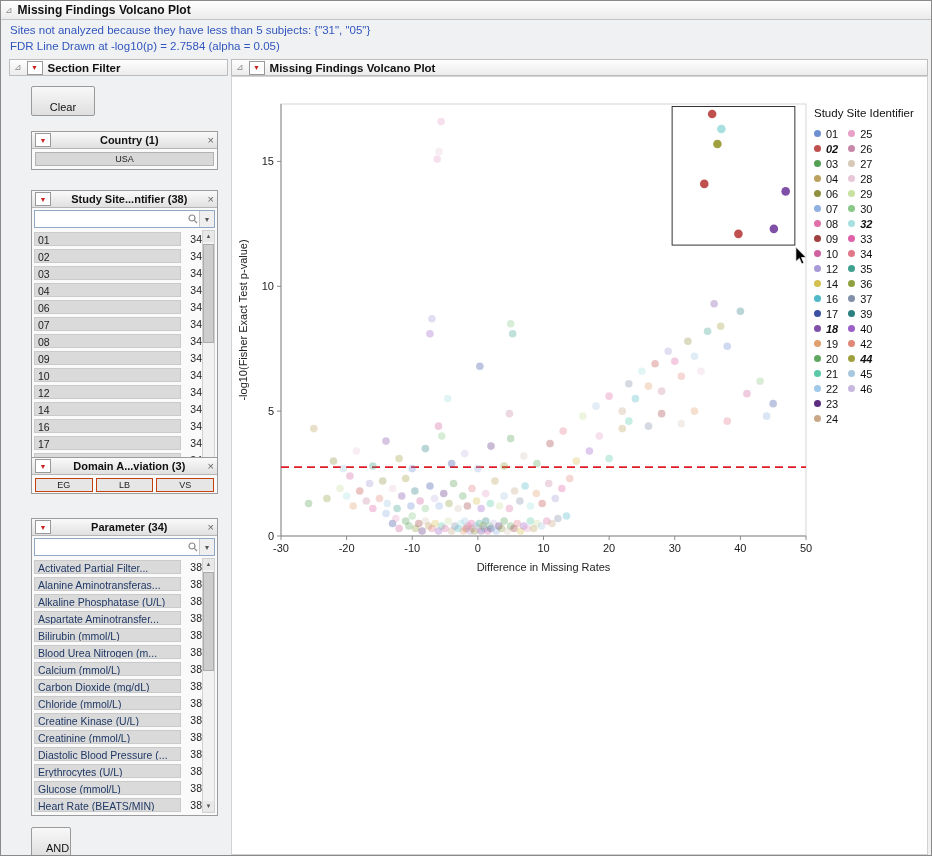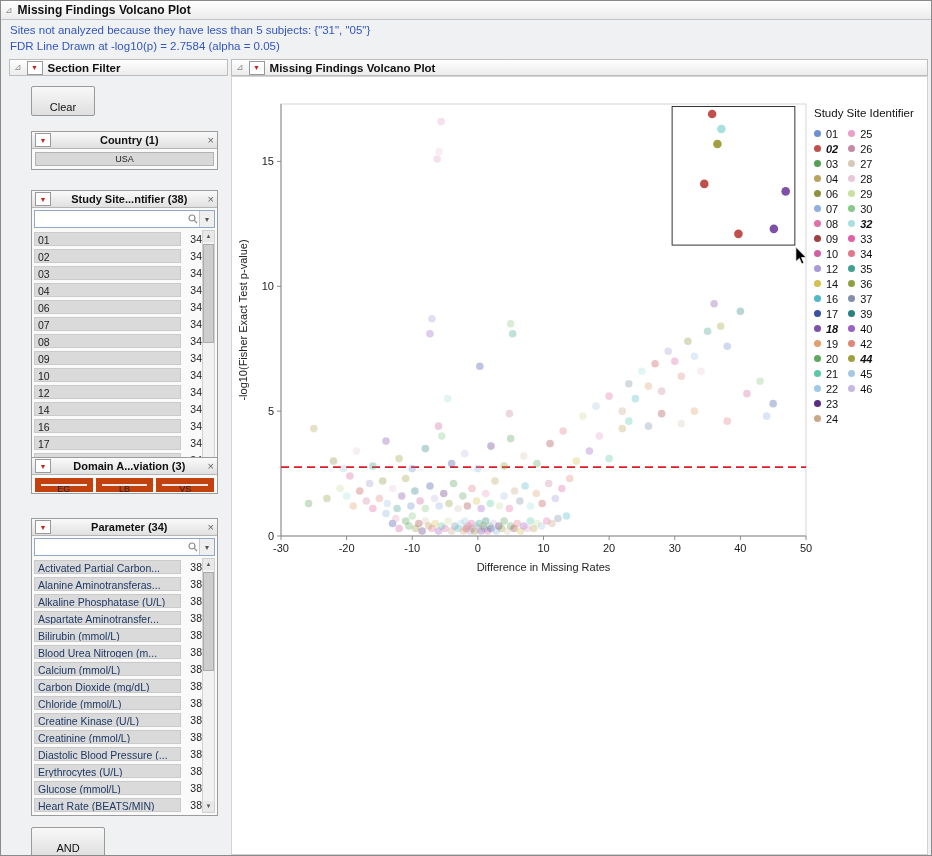--- a/index.html
+++ b/index.html
@@ -14,35 +14,35 @@
     display:flex;align-items:center;gap:5px;padding:0 4px;box-sizing:border-box;}
   .sec-title{font-weight:bold;font-size:11.5px;color:#111;}
   .rt-btn{width:14px;height:12px;background:#FFF;border:1px solid #999;display:inline-flex;
     align-items:center;justify-content:center;flex:none;}
   .rt-btn span{color:#C9211E;font-size:7px;line-height:1;}
   .right-panel{position:absolute;left:230px;top:75px;width:697px;height:779px;background:#FFF;
     border:1px solid #D2D2D2;box-sizing:border-box;}
   .push-btn{position:absolute;background:linear-gradient(#F8F8F8,#DFDFDF);border:1px solid #9A9A9A;
     border-radius:2px;font-size:11px;font-family:inherit;padding:14px;color:#111;}
   #clear-btn{left:30px;top:85px;width:64px;height:18px;}
-  #and-btn{left:30px;top:826px;width:74px;height:17px;}
+  #and-btn{left:30px;top:826px;width:40px;height:17px;}
   .fbox{position:absolute;left:30px;width:187px;background:#FAFAFA;border:1px solid #9C9C9C;box-sizing:border-box;}
   .fbox-hdr{height:17px;background:linear-gradient(#FAFAFA,#E0E0E0);border-bottom:1px solid #B5B5B5;
     display:flex;align-items:center;padding:0 3px;gap:18px;box-sizing:border-box;}
   .fbox-title{flex:1;text-align:center;font-weight:bold;font-size:11px;color:#111;white-space:nowrap;overflow:hidden;}
   .close-x{color:#666;font-size:11px;line-height:1;flex:none;}
   #country-box{top:130px;height:39px;}
   .fbox-body-pad{padding:3px;}
   .country-item{display:block;width:100%;height:14px;background:#D8D8D8;border:1px solid #B2B2B2;
     font-size:9px;font-family:inherit;line-height:11px;color:#222;padding:0;}
   #study-site-box{top:173px;height:299px;margin-top:16px;}
   #param-box{top:517px;height:298px;}
   #domain-box{top:456px;height:37px;}
   .domain-row{display:flex;gap:3px;padding:3px;}
-  .mini-btn{flex:1;height:14px;background:#E6E6E6;border:6px solid #c2410c;font-size:9px;
+  .mini-btn{flex:1;height:14px;background:#E6E6E6;border:1px solid #c2410c;font-size:9px;
     font-family:inherit;line-height:11px;padding:0;color:#222;}
   .search-row{display:flex;margin:2px;border:1px solid #8FA8C8;background:#FFF;height:16px;align-items:center;}
   .search-input{flex:1;border:none;outline:none;height:14px;font-size:11px;min-width:0;font-family:inherit;padding:0 2px;}
   .search-icon{width:13px;flex:none;display:flex;align-items:center;justify-content:center;}
   .dd-btn{width:14px;height:16px;background:#EFEFEF;border-left:1px solid #C8C8C8;font-size:8px;color:#555;
     display:flex;align-items:center;justify-content:center;flex:none;}
   .list-wrap{position:relative;margin:0 2px 2px 2px;}
   .list-rows{margin-right:13px;}
   .filter-row{display:flex;align-items:center;height:17px;}
   .row-label{flex:1;background:#DADADA;font-size:10.5px;padding:0 3px;height:14px;line-height:14px;
@@ -228,21 +228,21 @@
         <svg width="10" height="10" viewBox="0 0 10 10">
             <circle cx="4" cy="4" r="3" fill="none" stroke="#888" stroke-width="1.2"></circle>
             <line x1="6.3" y1="6.3" x2="9" y2="9" stroke="#888" stroke-width="1.2"></line>
           </svg>
       </span>
       <span class="dd-btn">▾</span>
     </div>
     <div class="list-wrap" style="height:255px;">
       <div class="list-rows param-list" id="param-list">
           <div class="filter-row">
-            <span class="row-label">Activated Partial Carbon...</span>
+            <span class="row-label">Activated Partial Filter...</span>
             <span class="row-count">38</span>
           </div>
           <div class="filter-row">
             <span class="row-label">Alanine Aminotransferas...</span>
             <span class="row-count">38</span>
           </div>
           <div class="filter-row">
             <span class="row-label">Alkaline Phosphatase (U/L)</span>
             <span class="row-count">38</span>
           </div>

